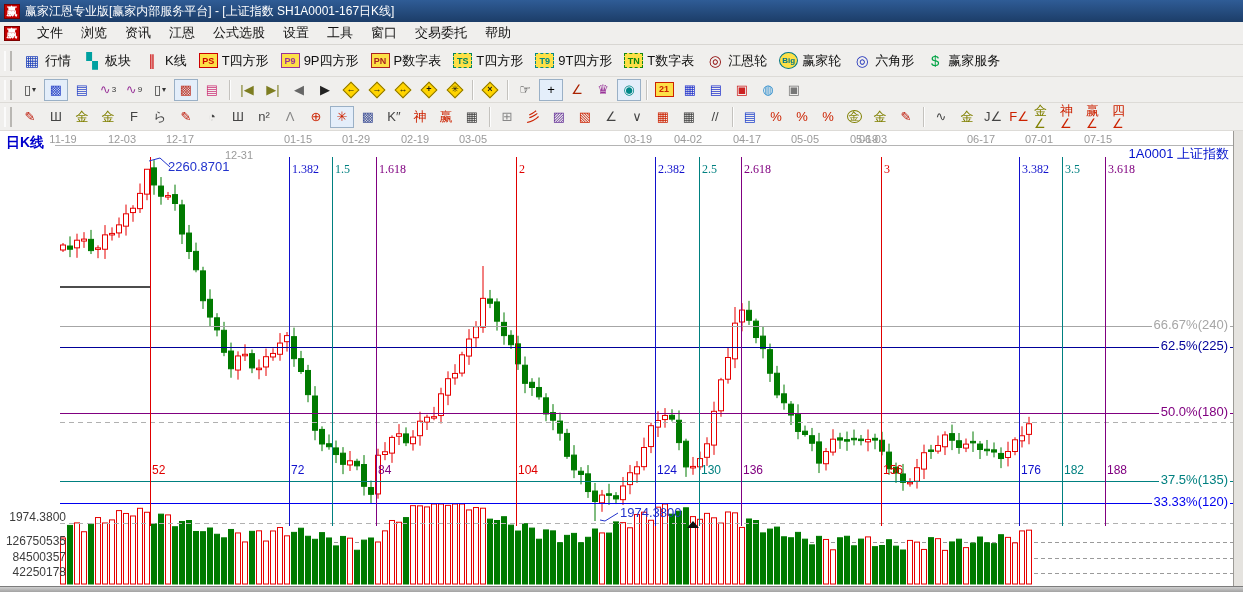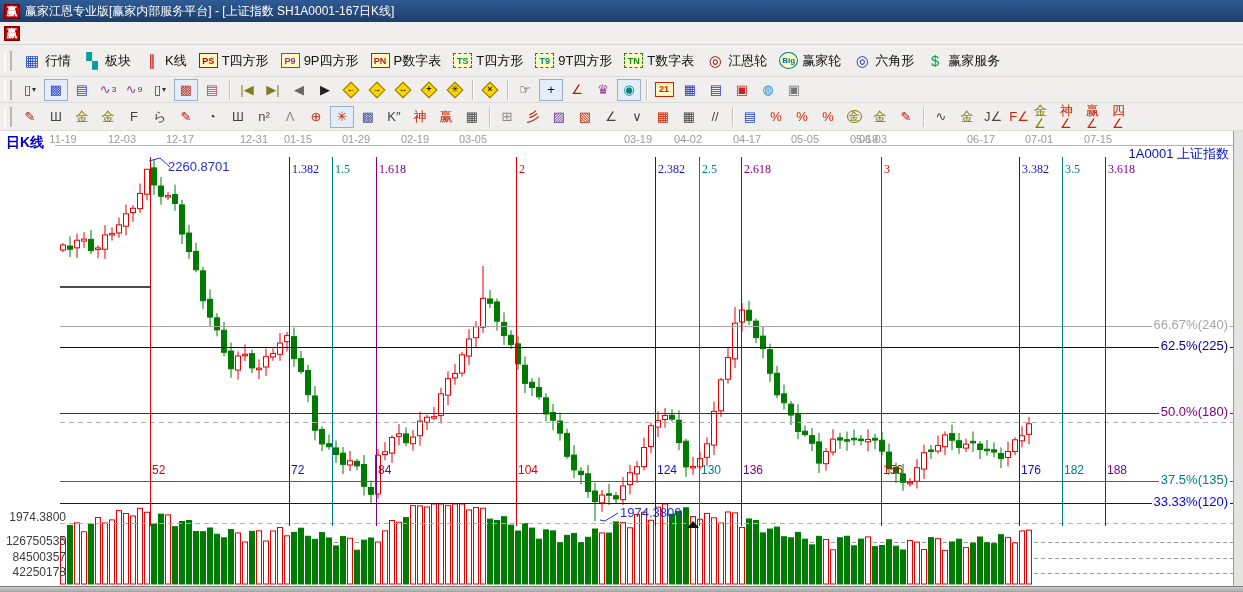--- a/index.html
+++ b/index.html
@@ -11,21 +11,21 @@
   .menu-item{padding:2px 9px;cursor:default;}
   .toolbar{background:#f0efed;display:flex;align-items:center;box-sizing:border-box;border-bottom:1px solid #dddbd7;padding-left:2px;}
   .tb1{height:32px;}
   .tb2{height:26px;}
   .tb3{height:28px;}
   .grip{width:4px;height:20px;border-left:2px solid #fbfbfb;border-right:2px solid #b9b7b3;margin:0 5px 0 2px;}
   .sep{width:1px;height:20px;background:#c4c2be;box-shadow:1px 0 0 #fdfdfd;margin:0 4px;}
   .tb1-item{display:flex;align-items:center;margin:0 6px;cursor:default;}
   .tb1-item .lbl{font-size:13px;color:#101010;margin-left:4px;white-space:nowrap;}
   .iglyph{display:inline-flex;align-items:center;justify-content:center;width:18px;height:18px;font-size:15px;line-height:1;}
-  .ibadge{display:inline-flex;align-items:center;justify-content:center;min-width:15px;height:13px;font-size:9px;font-weight:bold;border:1px solid;background:#fef9c3;padding:0 1px;box-sizing:content-box;}
+  .ibadge{display:inline-flex;align-items:center;justify-content:center;min-width:15px;height:13px;font-size:9px;font-weight:bold;border:1px solid;background:#fde047;padding:0 1px;box-sizing:content-box;}
   .ibadge.dashed{border-style:dashed;}
   .ibadge.round{border-radius:50%;height:15px;min-width:15px;font-size:8px;}
   .icon-box{width:22px;height:20px;display:flex;align-items:center;justify-content:center;font-size:13px;line-height:1;position:relative;margin:0 1px;cursor:default;border:1px solid transparent;}
   .icon-box.pressed{border:1px solid #9ab0c6;background:#e4eefa;}
   .icon-box .sub{font-size:8px;margin-left:1px;color:#333;}
   .diamond{position:relative;width:20px;height:20px;}
   .diamond::before{content:"";position:absolute;left:4px;top:4px;right:4px;bottom:4px;background:#ffd400;border:1px solid #8a7300;transform:rotate(45deg);}
   .diamond .ov{position:absolute;left:0;top:0;width:100%;height:100%;display:flex;align-items:center;justify-content:center;font-size:9px;font-weight:bold;color:#1a1a1a;}
   .chart-wrap{position:relative;width:1243px;height:455px;background:#ffffff;overflow:hidden;}
   .chart-wrap svg{position:absolute;left:0;top:0;}
@@ -44,20 +44,21 @@
 </head>
 <body>
 
 <div class="titlebar">
   <span class="app-logo">赢</span>
   <span>赢家江恩专业版[赢家内部服务平台] - [上证指数  SH1A0001-167日K线]</span>
 </div>
 
 <div class="menubar">
   <span class="app-logo">赢</span>
+  <span id="menu-items"><span class="menu-item">文件</span><span class="menu-item">浏览</span><span class="menu-item">资讯</span><span class="menu-item">江恩</span><span class="menu-item">公式选股</span><span class="menu-item">设置</span><span class="menu-item">工具</span><span class="menu-item">窗口</span><span class="menu-item">交易委托</span><span class="menu-item">帮助</span></span>
 </div>
 
 <div class="toolbar tb1">
   <span class="grip"></span>
   <span id="tb1-items" style="display:flex;align-items:center;">
       <span class="tb1-item">
         <span class="iglyph" style="color: rgb(34, 68, 187);">▦</span>
         <span class="lbl">行情</span>
       </span>
       <span class="tb1-item">
@@ -804,21 +805,21 @@
       <line x1="1105.5" y1="157" x2="1105.5" y2="526" stroke="#800080" stroke-width="1"></line>
       <polyline points="149,161 160,158 170,167" fill="none" stroke="#2233cc" stroke-width="1"></polyline>
       <polyline points="618,513 605,521 600,520" fill="none" stroke="#2233cc" stroke-width="1"></polyline>
       <path d="M687,528 L699,528 L693,521 Z" fill="#111111"></path>
       <line x1="1233.5" y1="131" x2="1233.5" y2="586" stroke="#9c9a96" stroke-width="1"></line>
     </svg>
   <div id="chart-labels">
       <div class="abslbl date-lbl" style="left: 63px;">11-19</div>
       <div class="abslbl date-lbl" style="left: 122px;">12-03</div>
       <div class="abslbl date-lbl" style="left: 180px;">12-17</div>
-      <div class="abslbl date-lbl" style="left: 254px;">12-31</div>
+      <div class="abslbl date-lbl" style="left: 239px; margin-top: 16px;">12-31</div>
       <div class="abslbl date-lbl" style="left: 298px;">01-15</div>
       <div class="abslbl date-lbl" style="left: 356px;">01-29</div>
       <div class="abslbl date-lbl" style="left: 415px;">02-19</div>
       <div class="abslbl date-lbl" style="left: 473px;">03-05</div>
       <div class="abslbl date-lbl" style="left: 630px; padding-left: 16px;">03-19</div>
       <div class="abslbl date-lbl" style="left: 688px;">04-02</div>
       <div class="abslbl date-lbl" style="left: 747px;">04-17</div>
       <div class="abslbl date-lbl" style="left: 805px;">05-05</div>
       <div class="abslbl date-lbl" style="left: 864px;">05-19</div>
       <div class="abslbl date-lbl" style="left: 873px;">06-03</div>

